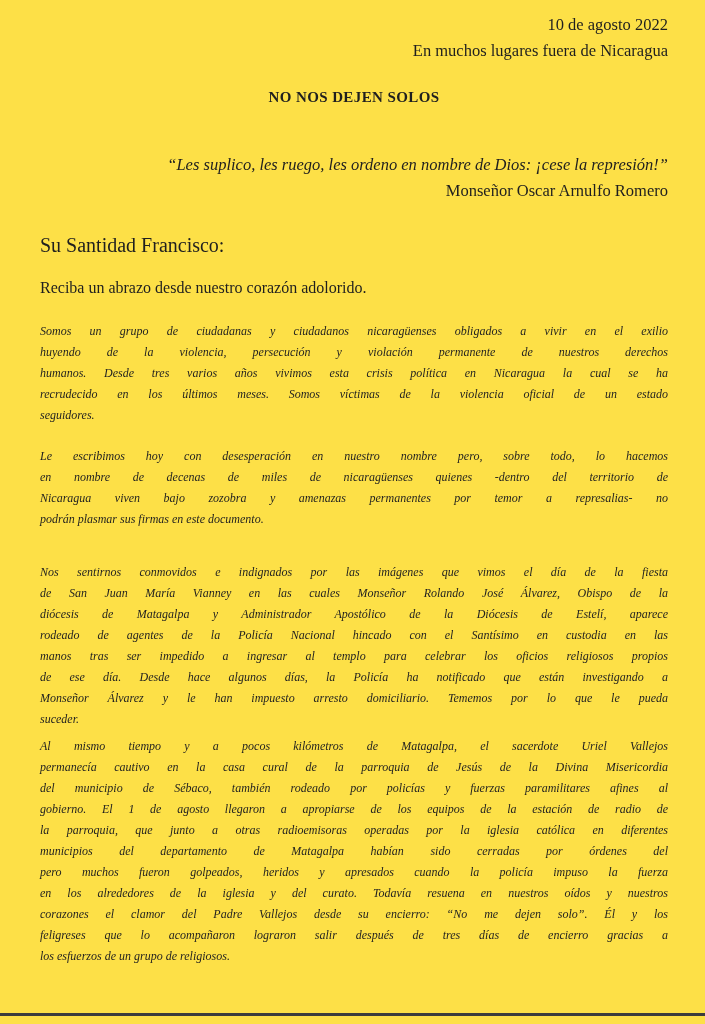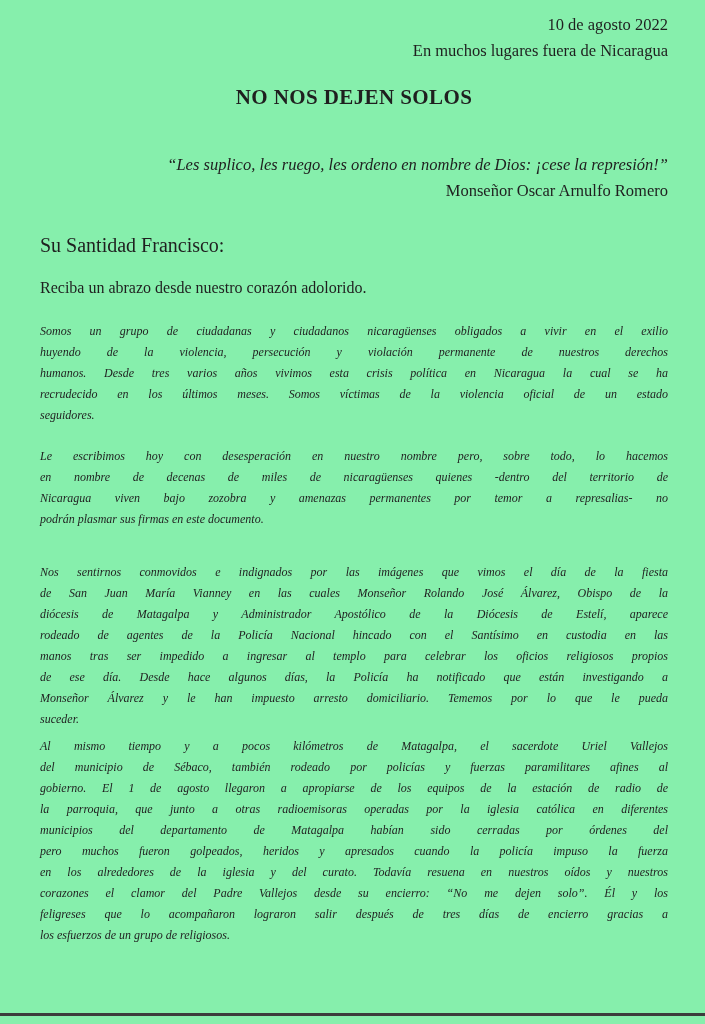--- a/index.html
+++ b/index.html
@@ -4,41 +4,41 @@
 <style>
   html, body {
     margin: 0;
     padding: 0;
     background: #ffffff;
   }
   .page {
     position: relative;
     width: 705px;
     height: 1024px;
-    background: #86efac;
+    background: #fde047;
     font-family: "Liberation Serif", "DejaVu Serif", serif;
     color: #1f1f1f;
     overflow: hidden;
     box-sizing: border-box;
   }
   .content {
     position: absolute;
     top: 0; left: 0; right: 0;
     padding: 12px 37px 0 40px;
     box-sizing: border-box;
   }
   .header-right {
     text-align: right;
     font-size: 16.5px;
     line-height: 26px;
   }
   .title {
     margin: 20px 0 0 0;
     text-align: center;
-    font-size: 21px;
+    font-size: 15px;
     font-weight: bold;
     letter-spacing: 0.4px;
     line-height: 26px;
   }
   .epigraph {
     margin-top: 42px;
     text-align: right;
     font-size: 16.5px;
     line-height: 26px;
   }
@@ -118,20 +118,21 @@
         <div class="line">de San Juan María Vianney en las cuales Monseñor Rolando José Álvarez, Obispo de la</div>
         <div class="line">diócesis de Matagalpa y Administrador Apostólico de la Diócesis de Estelí, aparece</div>
         <div class="line">rodeado de agentes de la Policía Nacional hincado con el Santísimo en custodia en las</div>
         <div class="line">manos tras ser impedido a ingresar al templo para celebrar los oficios religiosos propios</div>
         <div class="line">de ese día. Desde hace algunos días, la Policía ha notificado que están investigando a</div>
         <div class="line">Monseñor Álvarez y le han impuesto arresto domiciliario. Tememos por lo que le pueda</div>
         <div class="line last">suceder.</div>
       </div>
     <div id="para-4" class="para">
         <div class="line">Al mismo tiempo y a pocos kilómetros de Matagalpa, el sacerdote Uriel Vallejos</div>
+        <div class="line">permanecía cautivo en la casa cural de la parroquia de Jesús de la Divina Misericordia</div>
         <div class="line">del municipio de Sébaco, también rodeado por policías y fuerzas paramilitares afines al</div>
         <div class="line">gobierno. El 1 de agosto llegaron a apropiarse de los equipos de la estación de radio de</div>
         <div class="line">la parroquia, que junto a otras radioemisoras operadas por la iglesia católica en diferentes</div>
         <div class="line">municipios del departamento de Matagalpa habían sido cerradas por órdenes del</div>
         <div class="line">pero muchos fueron golpeados, heridos y apresados cuando la policía impuso la fuerza</div>
         <div class="line">en los alrededores de la iglesia y del curato. Todavía resuena en nuestros oídos y nuestros</div>
         <div class="line">corazones el clamor del Padre Vallejos desde su encierro: “No me dejen solo”. Él y los</div>
         <div class="line">feligreses que lo acompañaron lograron salir después de tres días de encierro gracias a</div>
         <div class="line last">los esfuerzos de un grupo de religiosos.</div>
       </div>

